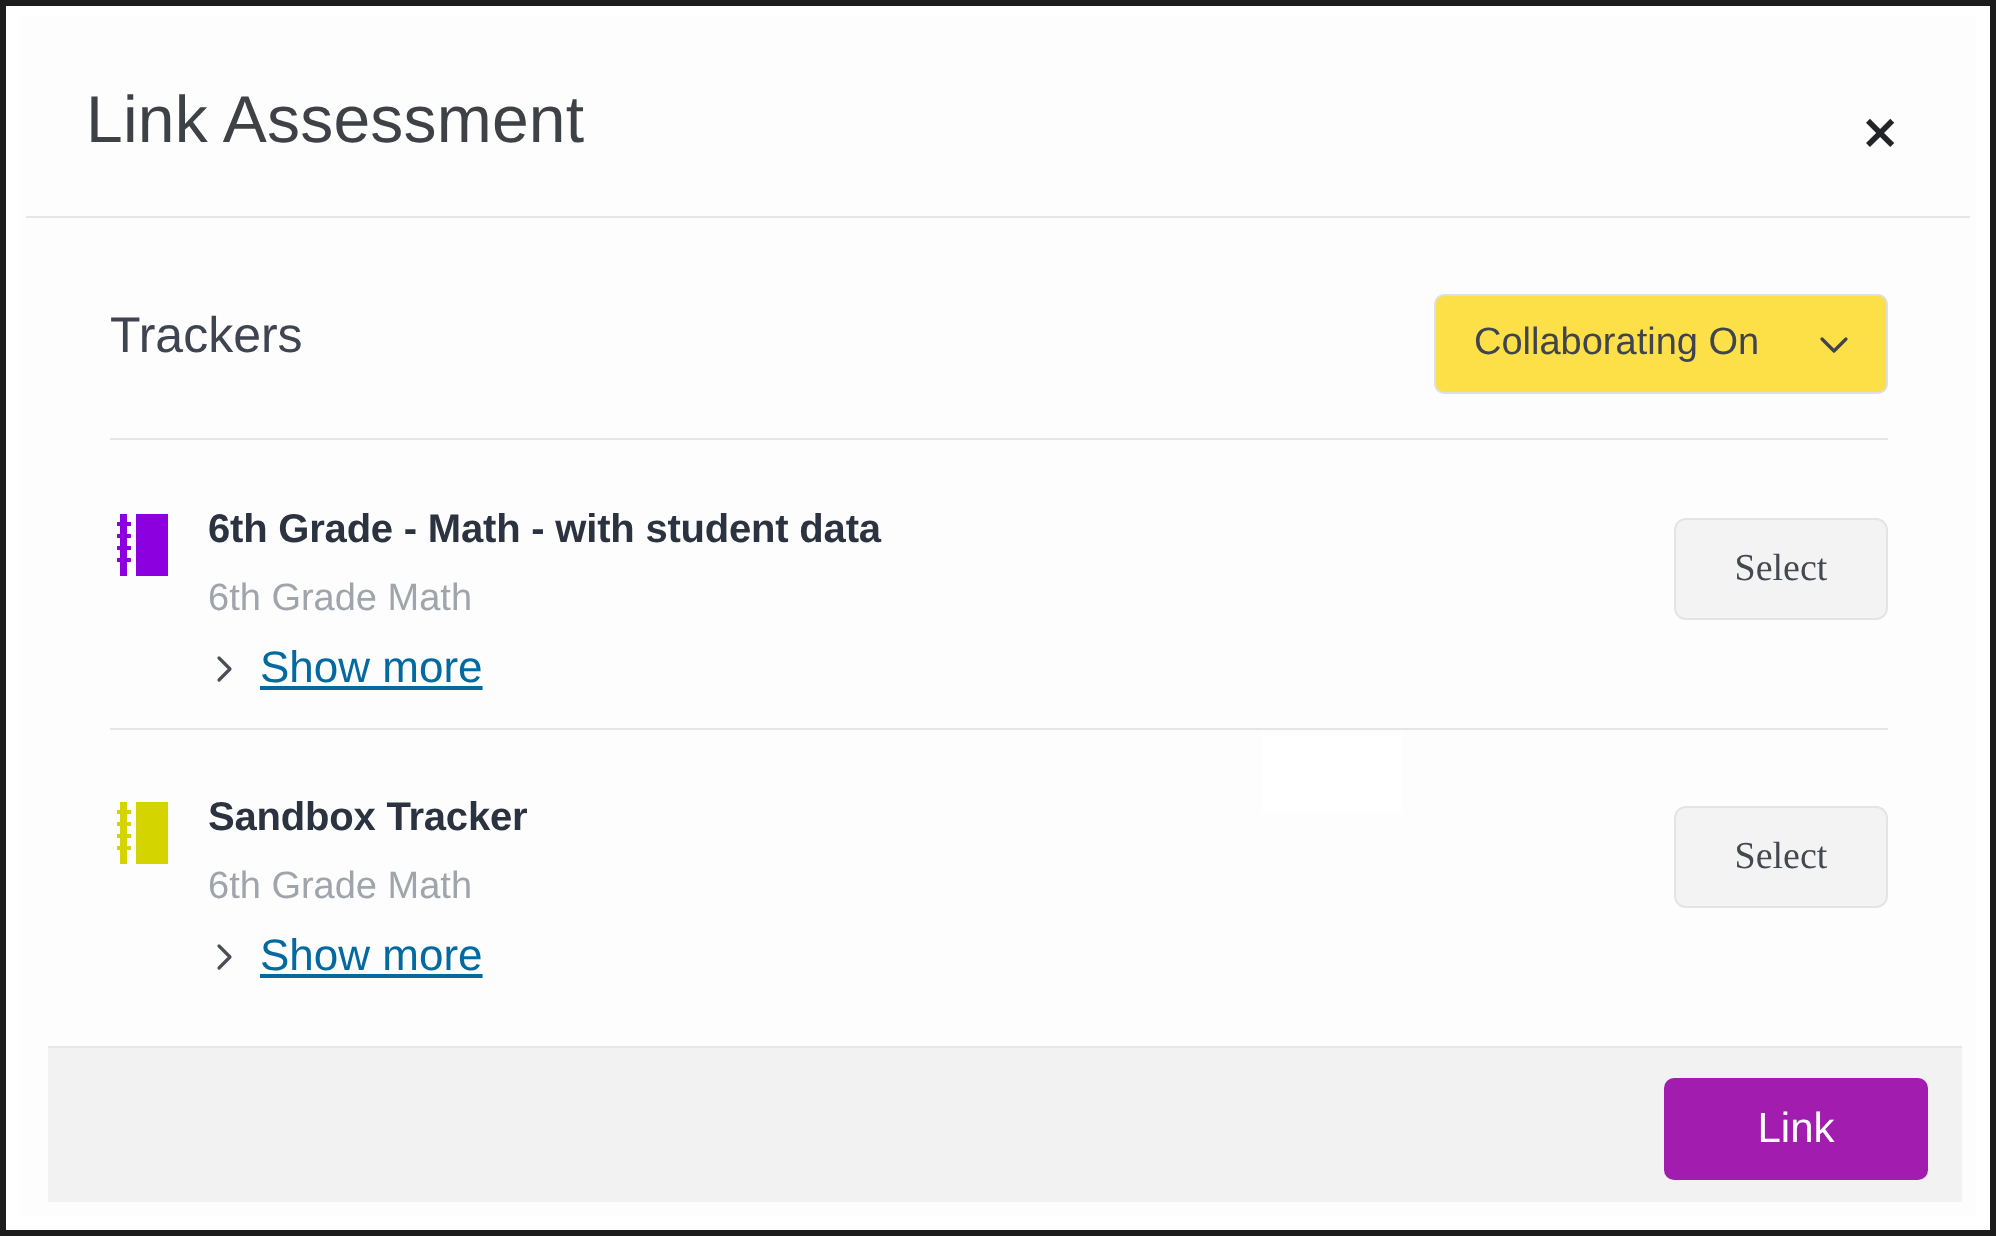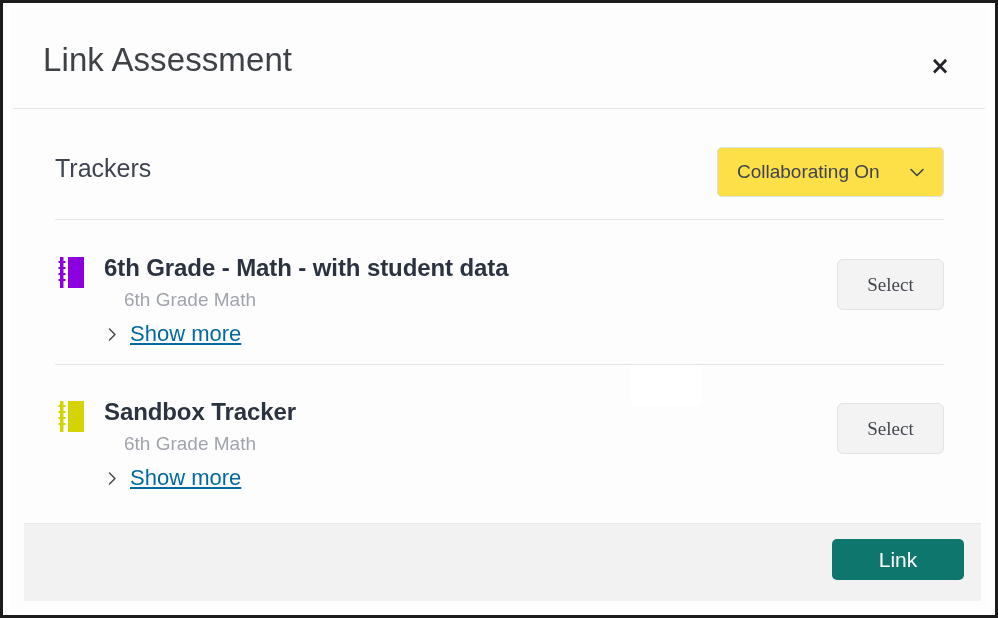--- a/index.html
+++ b/index.html
@@ -180,35 +180,34 @@
     top: 36px;
     width: 28px;
     height: 33px;
   }
   .tracker-icon svg { display: block; }
 
   .tracker-title {
     position: absolute;
     left: 94px;
     top: 34px;
-    font-size: 24px;
+    font-size: 20px;
     font-weight: 700;
     color: #2b3340;
     white-space: nowrap;
     letter-spacing: -0.1px;
   }
   .tracker-subtitle {
     position: absolute;
     left: 94px;
     top: 69px;
     font-size: 19px;
     font-weight: 400;
     color: #a0a4ab;
     white-space: nowrap;
-    margin-left: 20px;
   }
   .show-more {
     position: absolute;
     left: 94px;
     top: 101px;
     display: flex;
     align-items: center;
     cursor: pointer;
   }
   .chevron-right-icon {
@@ -262,24 +261,24 @@
     height: 78px;
     background: #f2f2f3;
     border-top: 1px solid #e7e7e9;
     box-sizing: border-box;
   }
   .link-button {
     position: absolute;
     left: 808px;
     top: 15px;
     width: 132px;
-    height: 41px;
+    height: 51px;
     border: none;
     border-radius: 5px;
-    background: #0f766e;
+    background: #a21caf;
     color: #ffffff;
     font-size: 21px;
     font-family: "Liberation Sans", sans-serif;
     cursor: pointer;
     display: flex;
     align-items: center;
     justify-content: center;
   }
 </style>
 </head>

